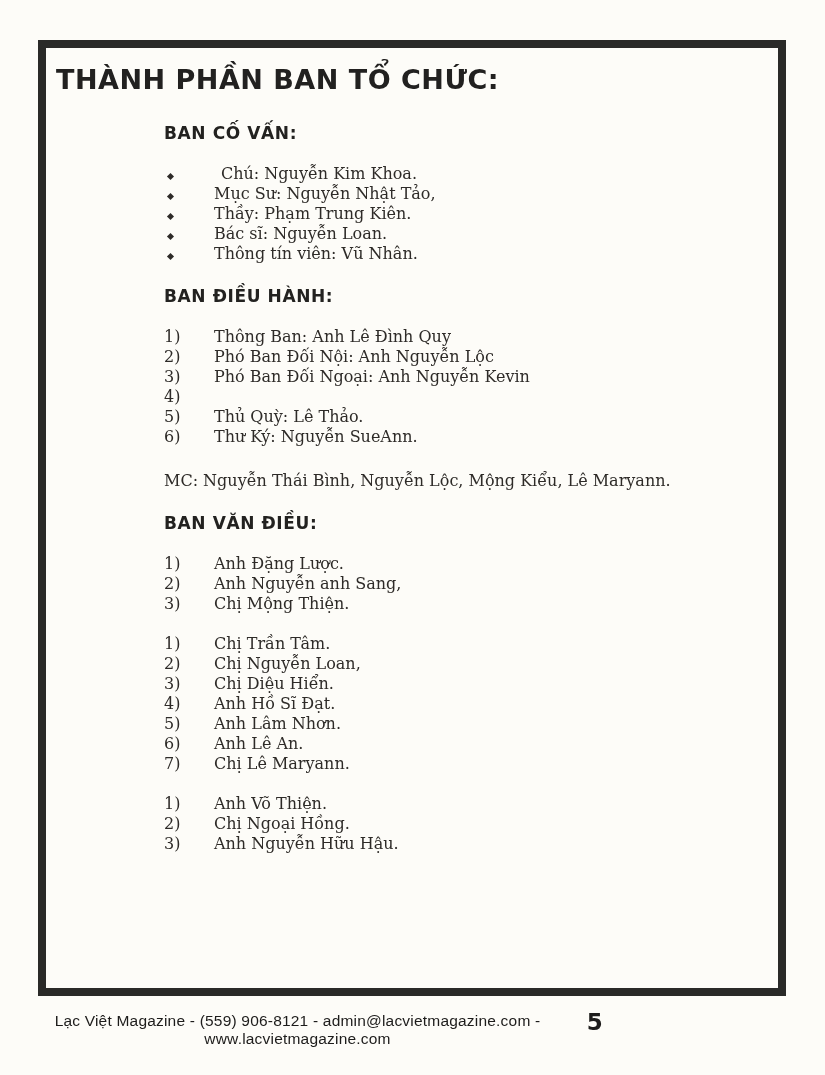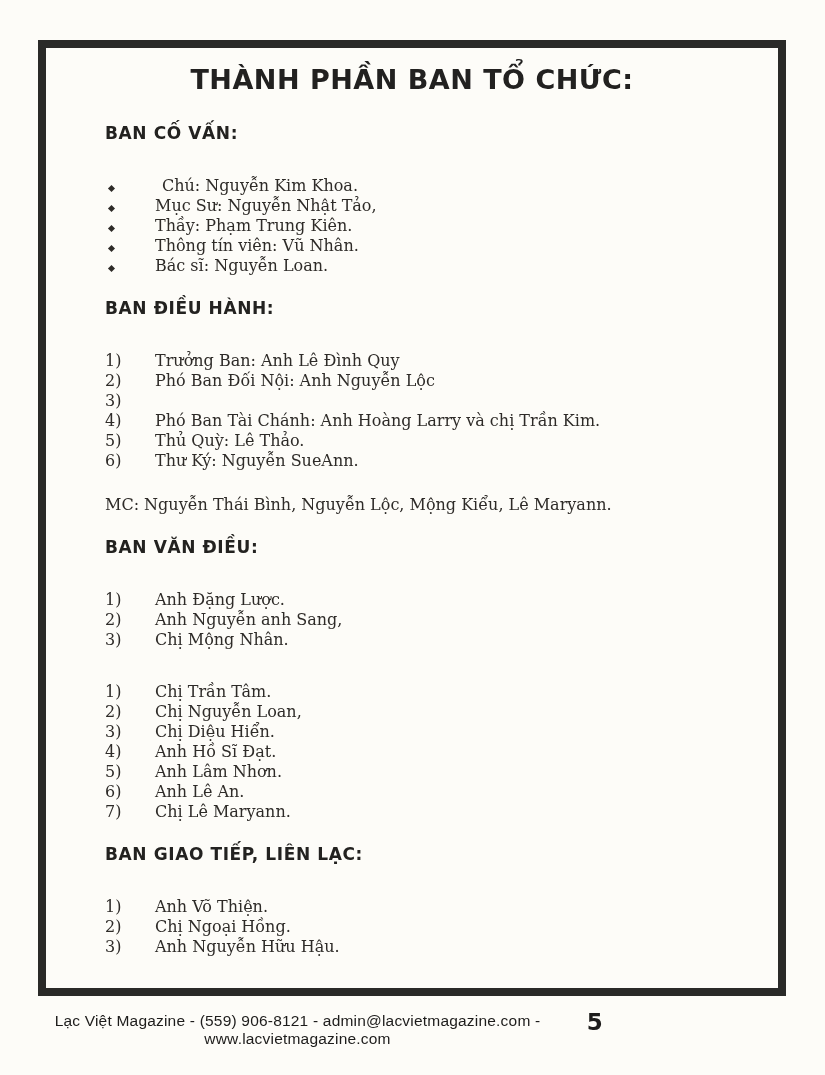--- a/index.html
+++ b/index.html
@@ -14,38 +14,38 @@
   .frame {
     position: absolute;
     left: 38px; top: 40px;
     width: 732px; height: 940px;
     border: 8px solid #2a2a28;
     background: #fdfcf8;
     box-sizing: content-box;
   }
   .title {
     margin: 16px 10px 0 10px;
-    text-align: center;
+    text-align: left;
     font-family: "DejaVu Sans", sans-serif;
     font-weight: 800;
     font-size: 27px;
     letter-spacing: 0.5px;
     color: #222120;
   }
-  .sections { padding: 6px 40px 0 59px; }
+  .sections { padding: 6px 40px 0 118px; }
   .section-heading {
     margin-top: 21px;
     font-family: "DejaVu Sans", sans-serif;
     font-weight: bold;
     font-size: 17px;
     letter-spacing: 0.6px;
     color: #232220;
     line-height: 22px;
   }
-  .list { margin-top: 32px; }
+  .list { margin-top: 20px; }
   .row { display: flex; line-height: 20px; font-size: 16px; }
   .marker { width: 50px; flex: none; }
   .diamond {
     display: inline-block;
     width: 5px; height: 5px;
     background: #2e2b28;
     transform: rotate(45deg);
     margin: 7px 0 0 4px;
   }
   .list.bullet .row:first-child .text { padding-left: 7px; }
@@ -87,45 +87,45 @@
             <div class="row">
               <span class="marker"><span class="diamond"></span></span>
               <span class="text">Mục Sư: Nguyễn Nhật Tảo,</span>
             </div>
             <div class="row">
               <span class="marker"><span class="diamond"></span></span>
               <span class="text">Thầy: Phạm Trung Kiên.</span>
             </div>
             <div class="row">
               <span class="marker"><span class="diamond"></span></span>
+              <span class="text">Bác sĩ: Nguyễn Loan.</span>
+            </div>
+            <div class="row">
+              <span class="marker"><span class="diamond"></span></span>
               <span class="text">Thông tín viên: Vũ Nhân.</span>
             </div>
-            <div class="row">
-              <span class="marker"><span class="diamond"></span></span>
-              <span class="text">Bác sĩ: Nguyễn Loan.</span>
-            </div>
           </div>
         </div>
         <div class="section">
           <div class="section-heading">BAN ĐIỀU HÀNH:</div>
           <div class="list numbered">
             <div class="row">
               <span class="marker">1)</span>
-              <span class="text">Trưởng Ban:  Anh Lê Đình Quy</span>
+              <span class="text">Thông Ban:  Anh Lê Đình Quy</span>
             </div>
             <div class="row">
               <span class="marker">2)</span>
               <span class="text">Phó Ban Đối Nội: Anh Nguyễn Lộc</span>
             </div>
             <div class="row">
               <span class="marker">3)</span>
+              <span class="text">Phó Ban Đối Ngoại: Anh Nguyễn Kevin</span>
             </div>
             <div class="row">
               <span class="marker">4)</span>
-              <span class="text">Phó Ban Tài Chánh: Anh Hoàng Larry và chị Trần Kim.</span>
             </div>
             <div class="row">
               <span class="marker">5)</span>
               <span class="text">Thủ Quỳ: Lê Thảo.</span>
             </div>
             <div class="row">
               <span class="marker">6)</span>
               <span class="text">Thư Ký: Nguyễn SueAnn.</span>
             </div>
           </div>
@@ -137,21 +137,21 @@
             <div class="row">
               <span class="marker">1)</span>
               <span class="text">Anh Đặng Lược.</span>
             </div>
             <div class="row">
               <span class="marker">2)</span>
               <span class="text">Anh Nguyễn anh Sang,</span>
             </div>
             <div class="row">
               <span class="marker">3)</span>
-              <span class="text">Chị Mộng Nhân.</span>
+              <span class="text">Chị Mộng Thiện.</span>
             </div>
           </div>
         </div>
         <div class="section">
           <div class="list numbered">
             <div class="row">
               <span class="marker">1)</span>
               <span class="text">Chị Trần Tâm.</span>
             </div>
             <div class="row">
@@ -174,21 +174,20 @@
               <span class="marker">6)</span>
               <span class="text">Anh Lê An.</span>
             </div>
             <div class="row">
               <span class="marker">7)</span>
               <span class="text">Chị Lê Maryann.</span>
             </div>
           </div>
         </div>
         <div class="section">
-          <div class="section-heading">BAN GIAO TIẾP, LIÊN LẠC:</div>
           <div class="list numbered">
             <div class="row">
               <span class="marker">1)</span>
               <span class="text">Anh Võ Thiện.</span>
             </div>
             <div class="row">
               <span class="marker">2)</span>
               <span class="text">Chị Ngoại Hồng.</span>
             </div>
             <div class="row">

